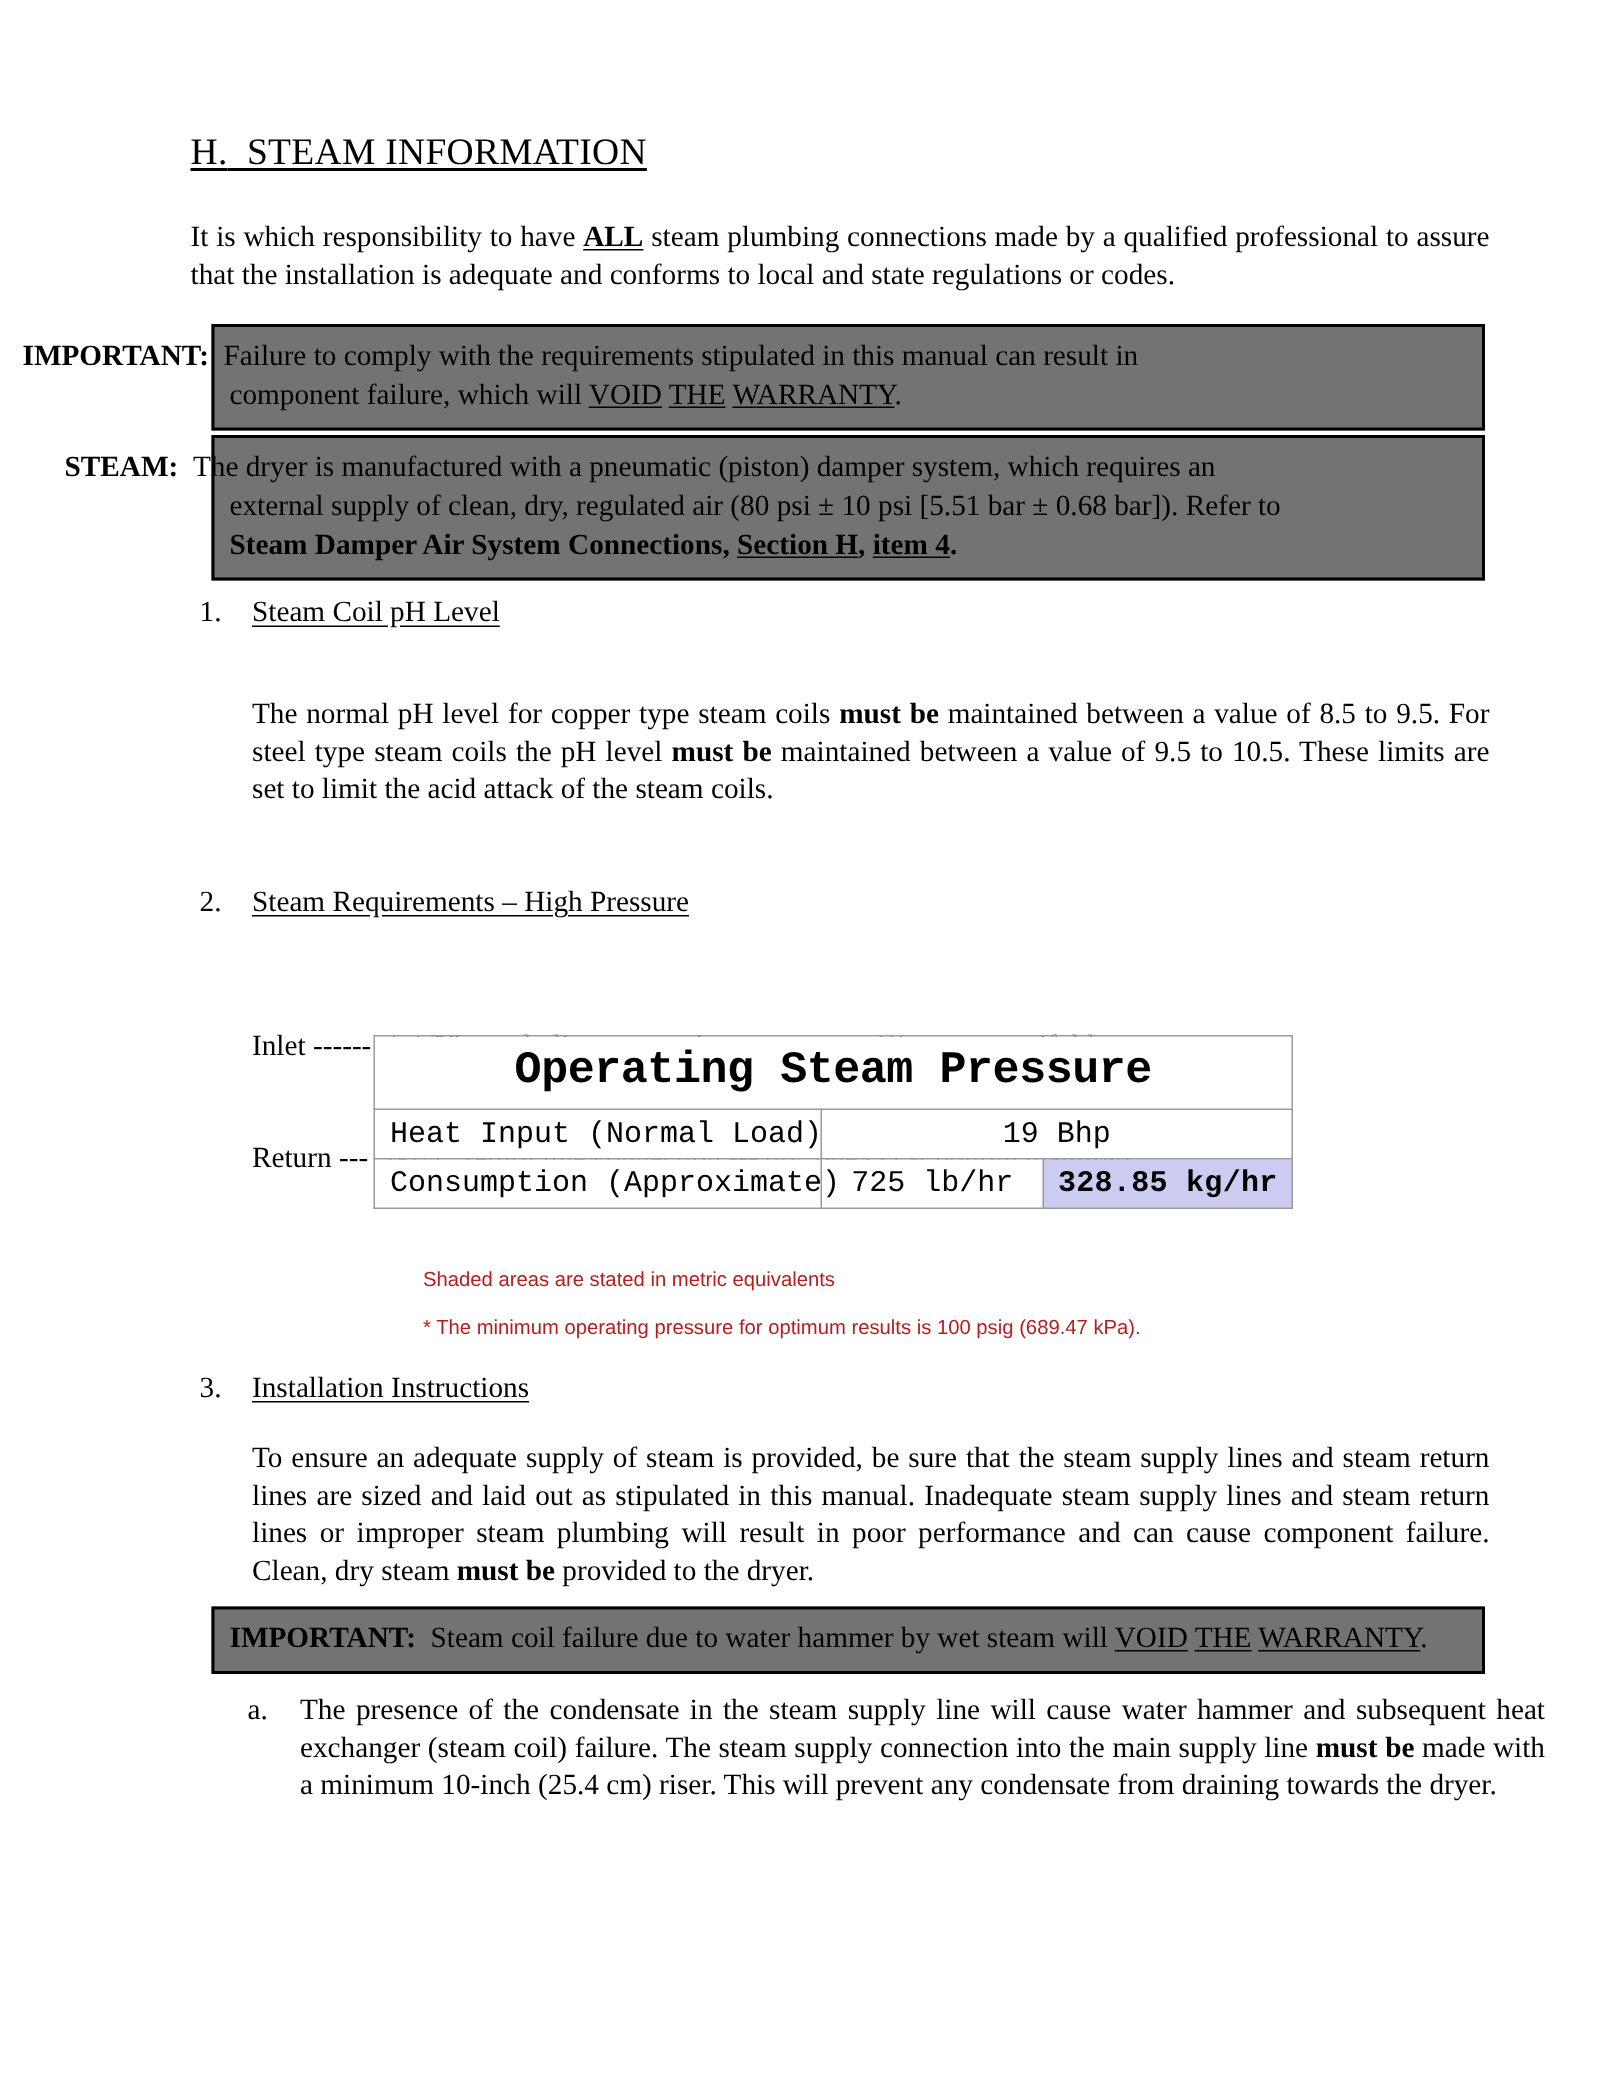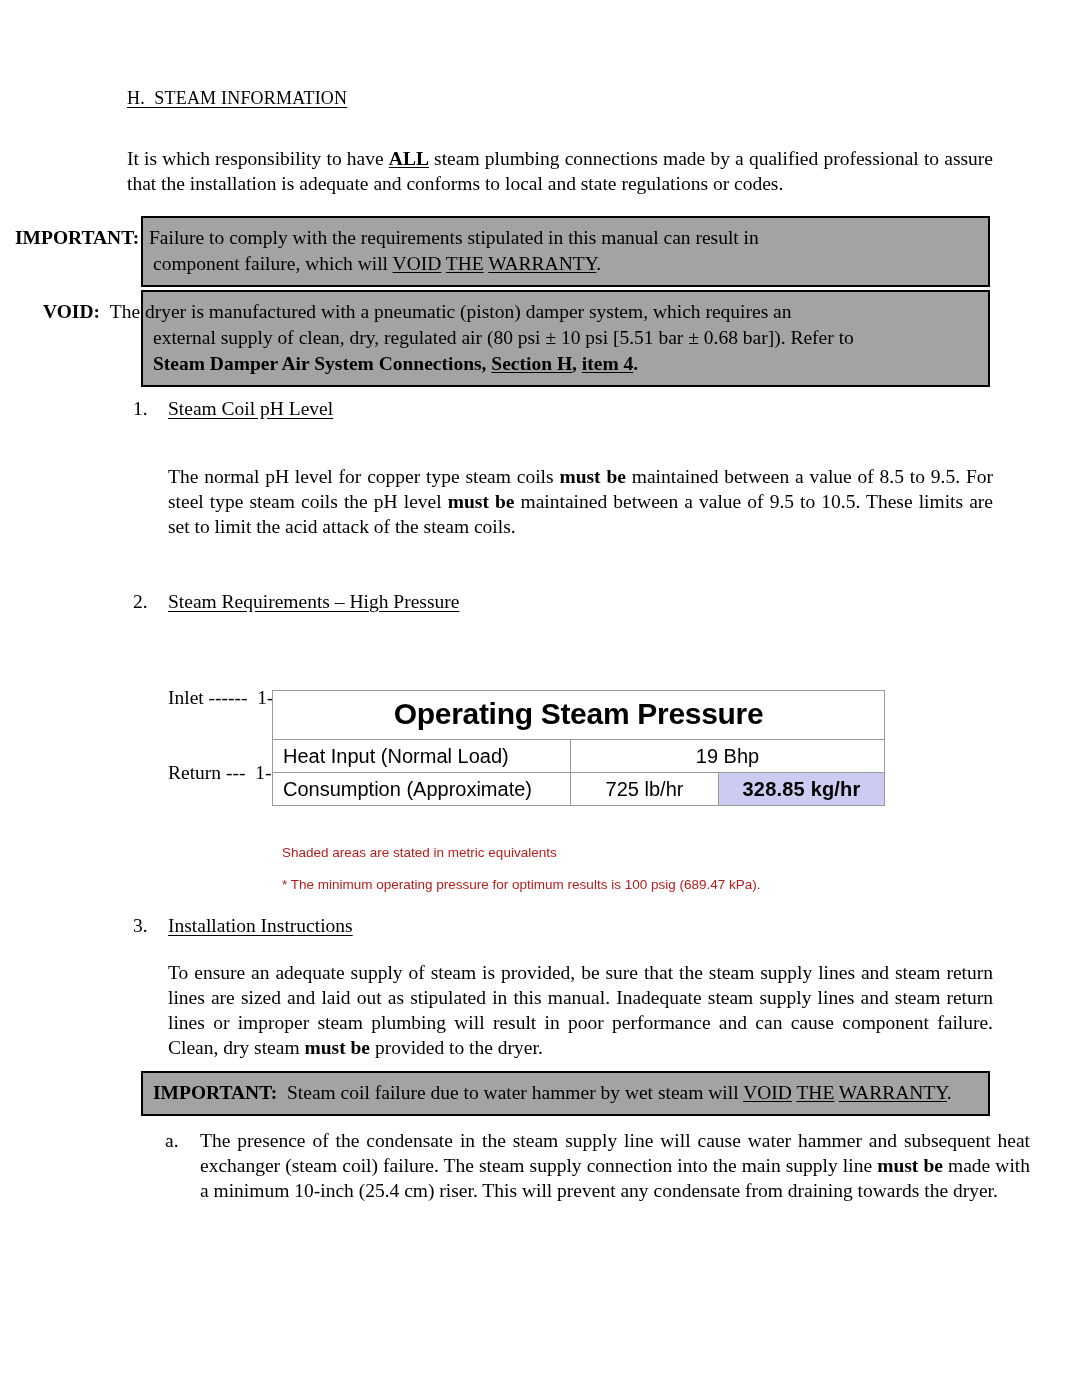--- a/index.html
+++ b/index.html
@@ -20,21 +20,21 @@
     left: 0; top: 0;
     width: 1080px;
     height: 1397px;
   }
 
   
   .section-heading {
     position: absolute;
     left: 127px;
     top: 88px;
-    font-size: 18px;
+    font-size: 25px;
     letter-spacing: 0.2px;
     white-space: nowrap;
   }
   .section-heading .u {
     text-decoration: underline;
     text-underline-offset: 3px;
   }
 
   
   .para {
@@ -51,21 +51,21 @@
     width: 866px;
   }
 
   
   .callout {
     position: absolute;
     left: 141px;
     width: 849px;
     border: 2.5px solid #000;
     box-sizing: border-box;
-    background: #a3a3a3;
+    background: #737373;
   }
   .callout .inner {
     padding: 7px 10px 8px 10px;
     font-size: 19.5px;
     line-height: 26px;
   }
   .callout .lbl {
     font-weight: bold;
   }
   .hang {
@@ -139,24 +139,23 @@
   .sub-item .n { display: inline-block; width: 35px; text-indent: 0; }
 
   
   .steam-table-wrap {
     position: absolute;
     left: 249px;
     top: 690px;
   }
   table.steam {
     border-collapse: collapse;
-    font-family: Liberation Sans, sans-serif;
+    font-family: Liberation Mono, monospace;
     width: 612px;
     table-layout: fixed;
-    margin-left: 23px;
   }
   table.steam td {
     border: 1.2px solid #9a9a9a;
     padding: 0;
     background: #ffffff;
   }
   table.steam td.title-cell {
     font-size: 30px;
     font-weight: bold;
     text-align: center;
@@ -229,21 +228,21 @@
 
   <div class="callout" id="callout-important-1">
     <div class="inner hang">
       <span class="lbl">IMPORTANT:</span>&nbsp;&nbsp;<span>Failure to comply with the requirements stipulated in this manual can result in</span><br>
       <span>component failure, which will </span><span class="u">VOID</span> <span class="u">THE</span> <span class="u">WARRANTY</span><span>.</span>
     </div>
   </div>
 
   <div class="callout" id="callout-note">
     <div class="inner hang-note">
-      <span class="lbl">VOID:</span>&nbsp;&nbsp;<span>The dryer is manufactured with a pneumatic (piston) damper system, which requires an</span><br>
+      <span class="lbl">STEAM:</span>&nbsp;&nbsp;<span>The dryer is manufactured with a pneumatic (piston) damper system, which requires an</span><br>
       <span>external supply of clean, dry, regulated air (80 psi ± 10 psi [5.51 bar ± 0.68 bar]).  Refer to</span><br>
       <span class="b">Steam Damper Air System Connections</span><span class="b">, </span><span class="b u">Section H</span><span class="b">, </span><span class="b u">item 4</span><span class="b">.</span>
     </div>
   </div>
 
   <div class="num-item" id="item-1">
     <span class="n">1.</span><span class="t">Steam Coil pH Level</span>
   </div>
 
   <div class="body-block" id="para-ph">

